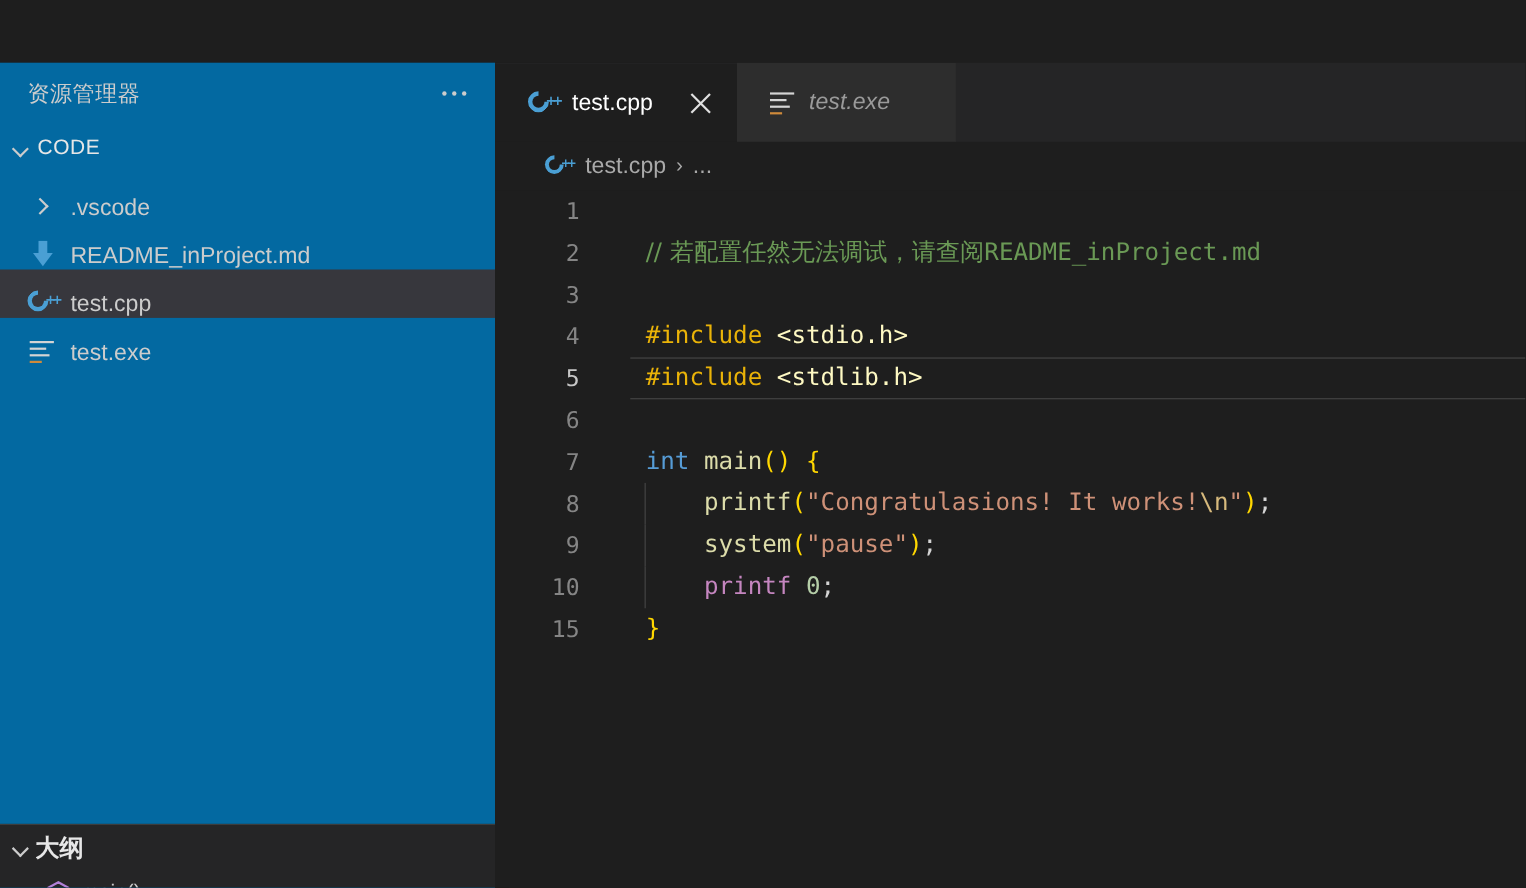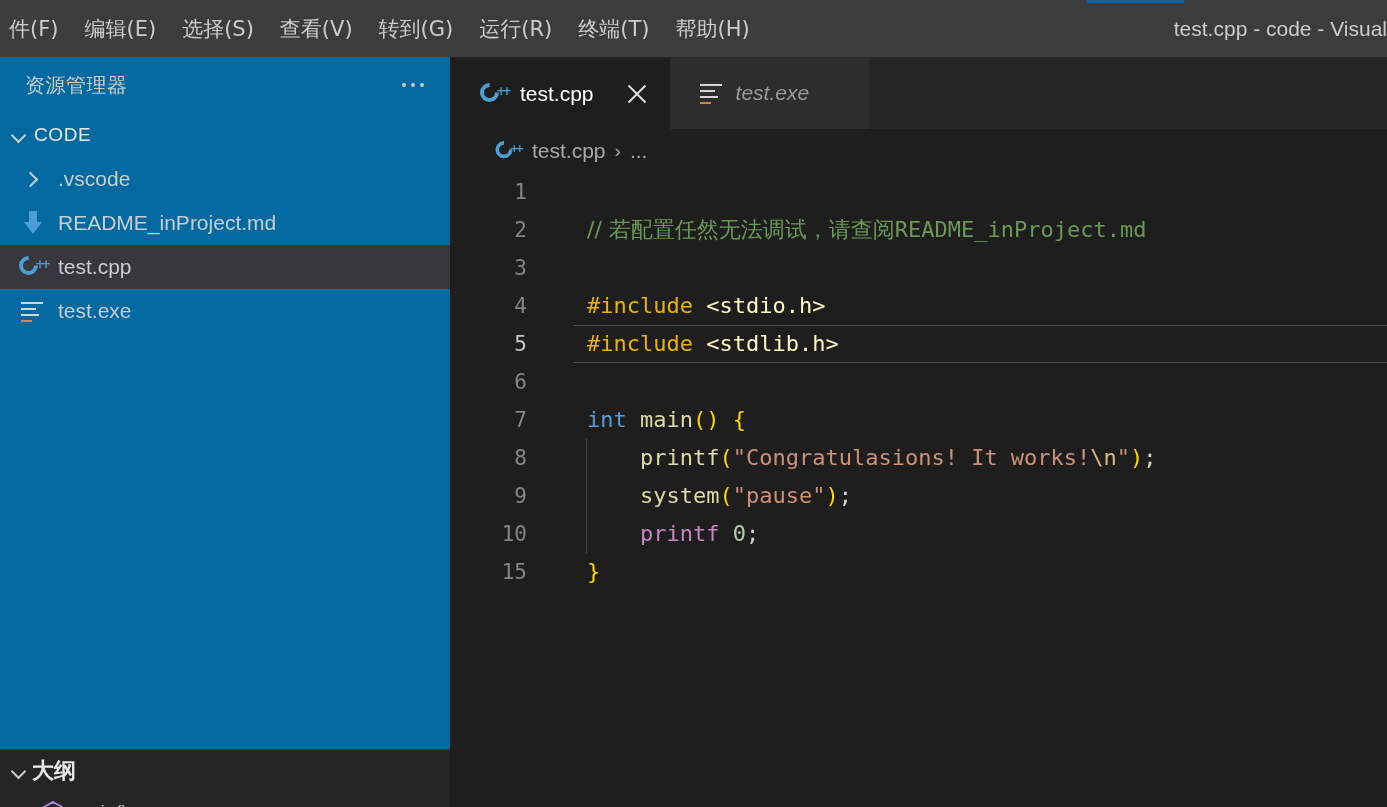--- a/index.html
+++ b/index.html
@@ -112,23 +112,23 @@
   }
   .section-title {
     color: #e7e7e7;
     font-size: 19px;
     font-weight: normal;
     letter-spacing: 0.6px;
     margin-left: 2px;
   }
 
   .tree-row {
-    display: flex; align-items: center;
+    display: flex; align-items: flex-end;
     height: 44px;
-    padding-left: 6px;
+    padding-left: 12px;
     cursor: pointer;
     position: relative;
   }
   .tree-row.selected { background: #37373d; }
   .tree-row .label {
     color: #cccccc;
     font-size: 21px;
     white-space: nowrap;
   }
   .tree-icon {
@@ -346,36 +346,20 @@
   .c-number   { color: #b5cea8; }
   .c-plain    { color: #d4d4d4; }
 
   .cjk { font-family: "DejaVu Sans", sans-serif; }
 </style>
 </head>
 <body>
 
 <div id="app">
 
-  <div class="titlebar">
-    <div class="focus-accent"></div>
-    <div class="menubar" id="menubar">
-        <div class="menu-item cjk">件(F)</div>
-        <div class="menu-item cjk">编辑(E)</div>
-        <div class="menu-item cjk">选择(S)</div>
-        <div class="menu-item cjk">查看(V)</div>
-        <div class="menu-item cjk">转到(G)</div>
-        <div class="menu-item cjk">运行(R)</div>
-        <div class="menu-item cjk">终端(T)</div>
-        <div class="menu-item cjk">帮助(H)</div>
-      </div>
-    <div class="window-title">
-      <span>test.cpp - code - Visual</span>
-    </div>
-  </div>
 
   <div class="sidebar">
 
     <div class="sidebar-header">
       <div class="sidebar-title">资源管理器</div>
       <div class="more-actions">
         <i></i>
         <i></i>
         <i></i>
       </div>

